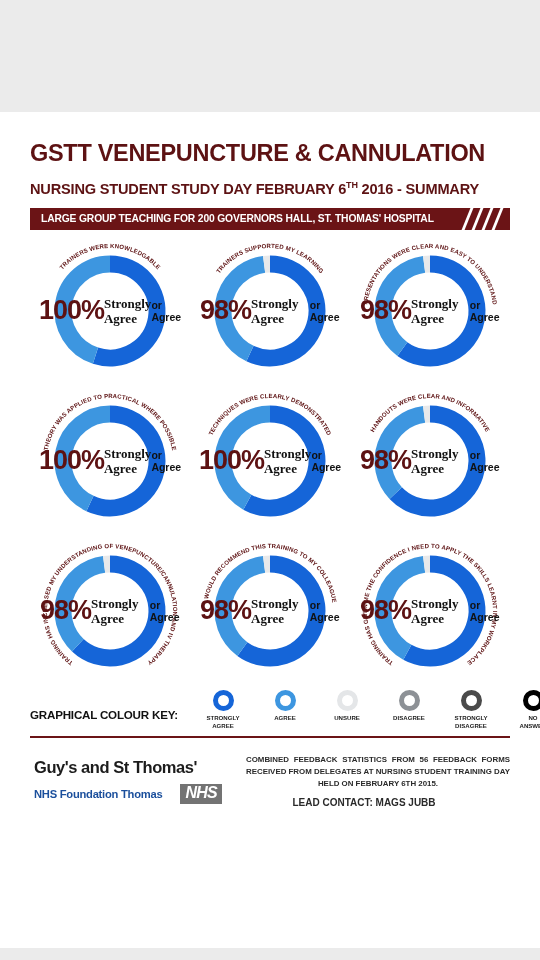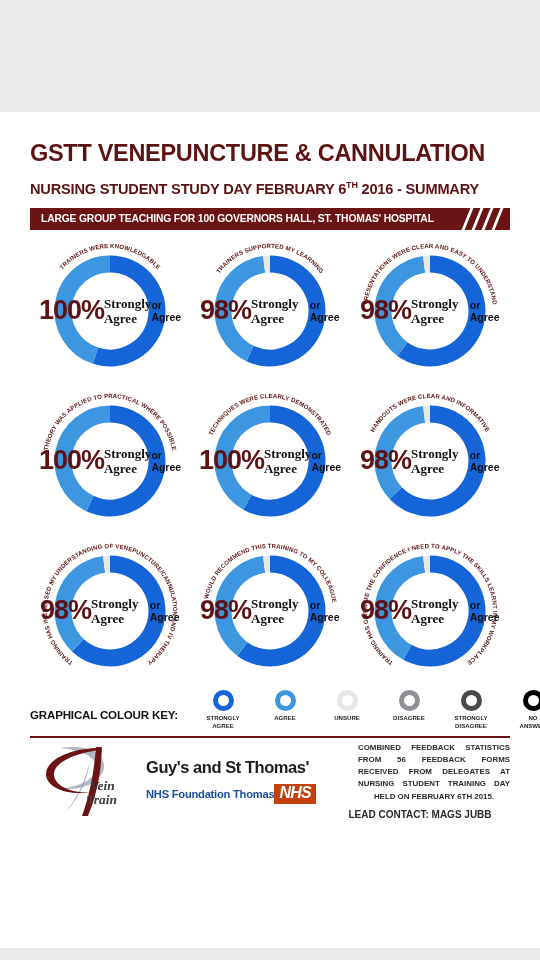--- a/index.html
+++ b/index.html
@@ -100,21 +100,21 @@
     position:absolute;font-family:"Liberation Serif",serif;font-style:italic;
     font-weight:bold;font-size:13.5px;color:#3b3b42;
   }
   #vt-vein{left:60px;top:36px;}
   #vt-train{left:56px;top:50px;}
   #gstt{width:178px;flex:none;padding-left:4px;}
   #gstt-name{font-size:16.5px;font-weight:bold;color:#1c1c1c;letter-spacing:-0.45px;white-space:nowrap;}
   #gstt-sub{display:flex;align-items:center;margin-top:7px;}
   #gstt-trust{font-size:11.2px;color:#1b4f9c;font-weight:bold;letter-spacing:-0.25px;white-space:nowrap;}
   #nhsbox{
-    margin-left:0;background:#c2410c;color:#fff;
+    margin-left:18px;background:#737373;color:#fff;
     font-style:italic;font-weight:bold;font-size:16px;
     padding:1px 5px 2px 5px;letter-spacing:-0.8px;line-height:1.05;
   }
   #stats{flex:1;padding-left:6px;}
   #stats-main{
     font-size:7.9px;font-weight:bold;color:#2a2a2a;line-height:1.55;
     text-align:justify;text-align-last:center;margin-left:28px;
   }
   #stats-lead{
     margin-top:6px;font-size:10px;font-weight:bold;color:#2a2a2a;text-align:center;
@@ -126,21 +126,21 @@
 <div id="page">
   <div class="inner">
 
     <h1 id="title">GSTT VENEPUNCTURE &amp; CANNULATION</h1>
 
     <div id="subtitle">
       <span>NURSING STUDENT STUDY DAY FEBRUARY 6</span><sup>TH</sup><span> 2016 - SUMMARY</span>
     </div>
 
     <div id="bannerwrap">
-      <div id="bannertext">LARGE GROUP TEACHING FOR 100 GOVERNORS HALL, ST. THOMAS' HOSPITAL</div>
+      <div id="bannertext">LARGE GROUP TEACHING FOR 200 GOVERNORS HALL, ST. THOMAS' HOSPITAL</div>
       <div class="stripes">
         <i style="left:2px"></i>
           <i style="left:12px"></i>
           <i style="left:22px"></i>
           <i style="left:32px"></i>
       </div>
     </div>
 
     <div id="grid">
         <div class="cell">
@@ -331,30 +331,20 @@
             <div class="keyring" style="border-color: rgb(0, 0, 0);"></div>
             <div class="keytext">NO<br>ANSWER</div>
           </div>
         </div>
     </div>
 
     <div id="rule"></div>
 
     <div id="footer">
 
-      <div id="veintrain">
-        <svg width="112" height="78" viewBox="0 0 112 78">
-          <path d="M62 4 C60 26, 52 52, 34 72 C48 58, 58 38, 60 16 Z" fill="#8c98a6" opacity="0.95"></path>
-          <path d="M30 6 C56 2, 74 10, 74 24 C74 40, 50 50, 30 46 C46 46, 66 38, 66 25 C66 14, 50 8, 30 6 Z" fill="#7f8b99" opacity="0.6"></path>
-          <path d="M70 6 C40 6, 16 18, 16 32 C16 46, 38 54, 62 50 C42 52, 24 44, 24 32 C24 20, 46 11, 70 8 Z" fill="#6b1416"></path>
-          <path d="M66 5 C64 30, 60 52, 52 74 L58 74 C68 50, 71 28, 72 5 Z" fill="#6b1416"></path>
-        </svg>
-        <div class="vtword" id="vt-vein">Vein</div>
-        <div class="vtword" id="vt-train">Train</div>
-      </div>
 
       <div id="gstt">
         <div id="gstt-name">Guy's and St Thomas'</div>
         <div id="gstt-sub">
           <span id="gstt-trust">NHS Foundation Thomas</span>
           <span id="nhsbox">NHS</span>
         </div>
       </div>
 
       <div id="stats">

